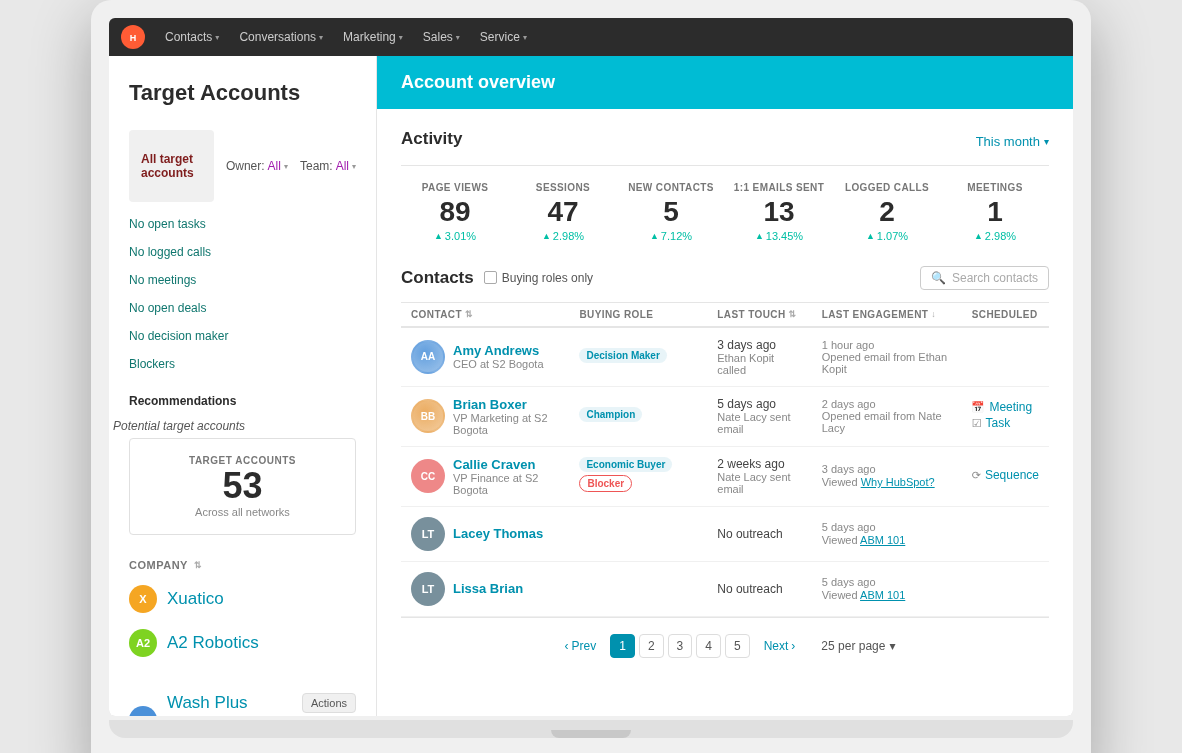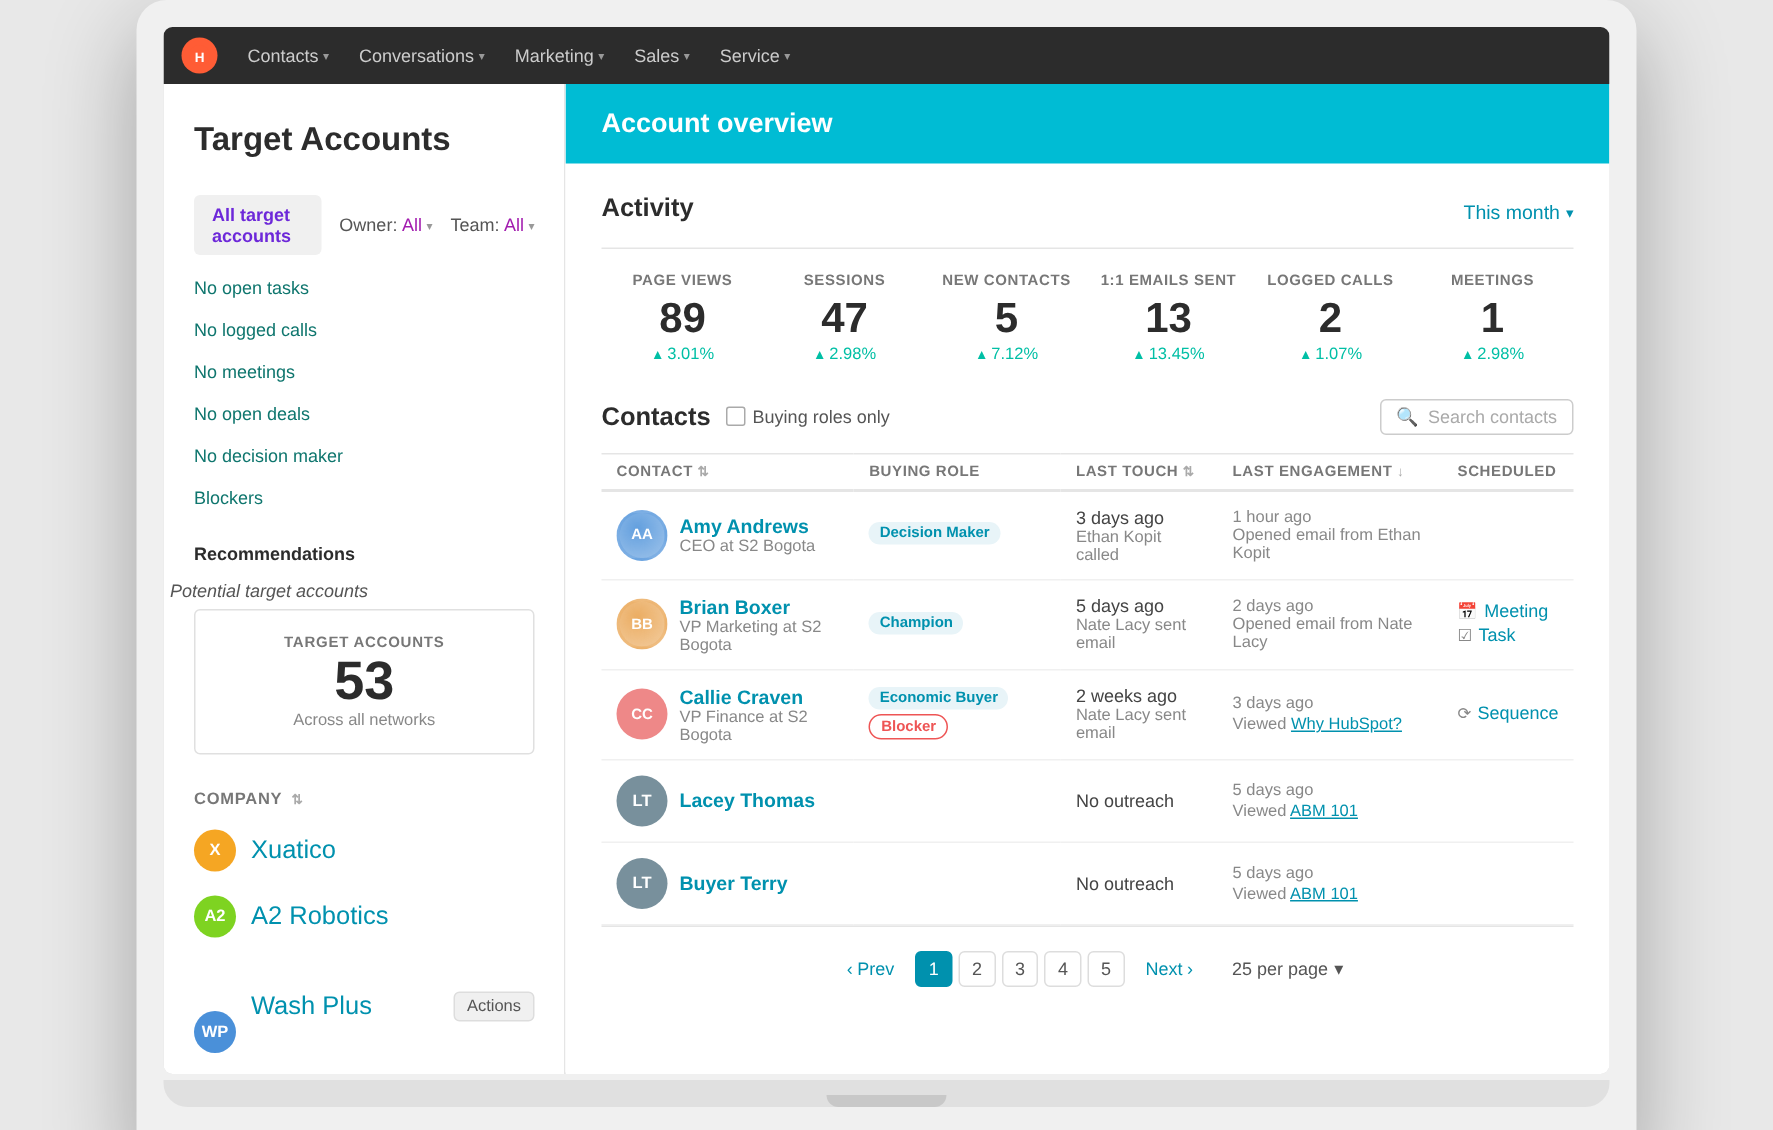--- a/index.html
+++ b/index.html
@@ -88,24 +88,24 @@
 
     .filter-bar {
       padding: 8px 20px;
       display: flex;
       gap: 12px;
       align-items: center;
     }
     .filter-active {
       background: #f0f0f0;
       border-radius: 4px;
-      padding: 6px 12px;
+      padding: 22px 12px;
       font-size: 12px;
       font-weight: 600;
-      color: #6d28d9;
+      color: #7f1d1d;
       cursor: pointer;
     }
     .filter-dropdown {
       font-size: 12px;
       color: #555;
       cursor: pointer;
       display: flex;
       align-items: center;
       gap: 3px;
     }
@@ -766,21 +766,21 @@
                     <div class="engagement-ago">5 days ago</div>
                     <div><span style="font-size:11px;color:#888;">Viewed </span><span class="engagement-link">ABM 101</span></div>
                   </td>
                   <td></td>
                 </tr>
                 <tr>
                   <td>
                     <div class="contact-cell">
                       <div class="contact-avatar" style="background: rgb(120, 144, 156);">LT</div>
                       <div>
-                        <div class="contact-name-link">Buyer Terry</div>
+                        <div class="contact-name-link">Lissa Brian</div>
                       </div>
                     </div>
                   </td>
                   <td></td>
                   <td>
                     <div class="last-touch-text">No outreach</div>
                   </td>
                   <td>
                     <div class="engagement-ago">5 days ago</div>
                     <div><span style="font-size:11px;color:#888;">Viewed </span><span class="engagement-link">ABM 101</span></div>

